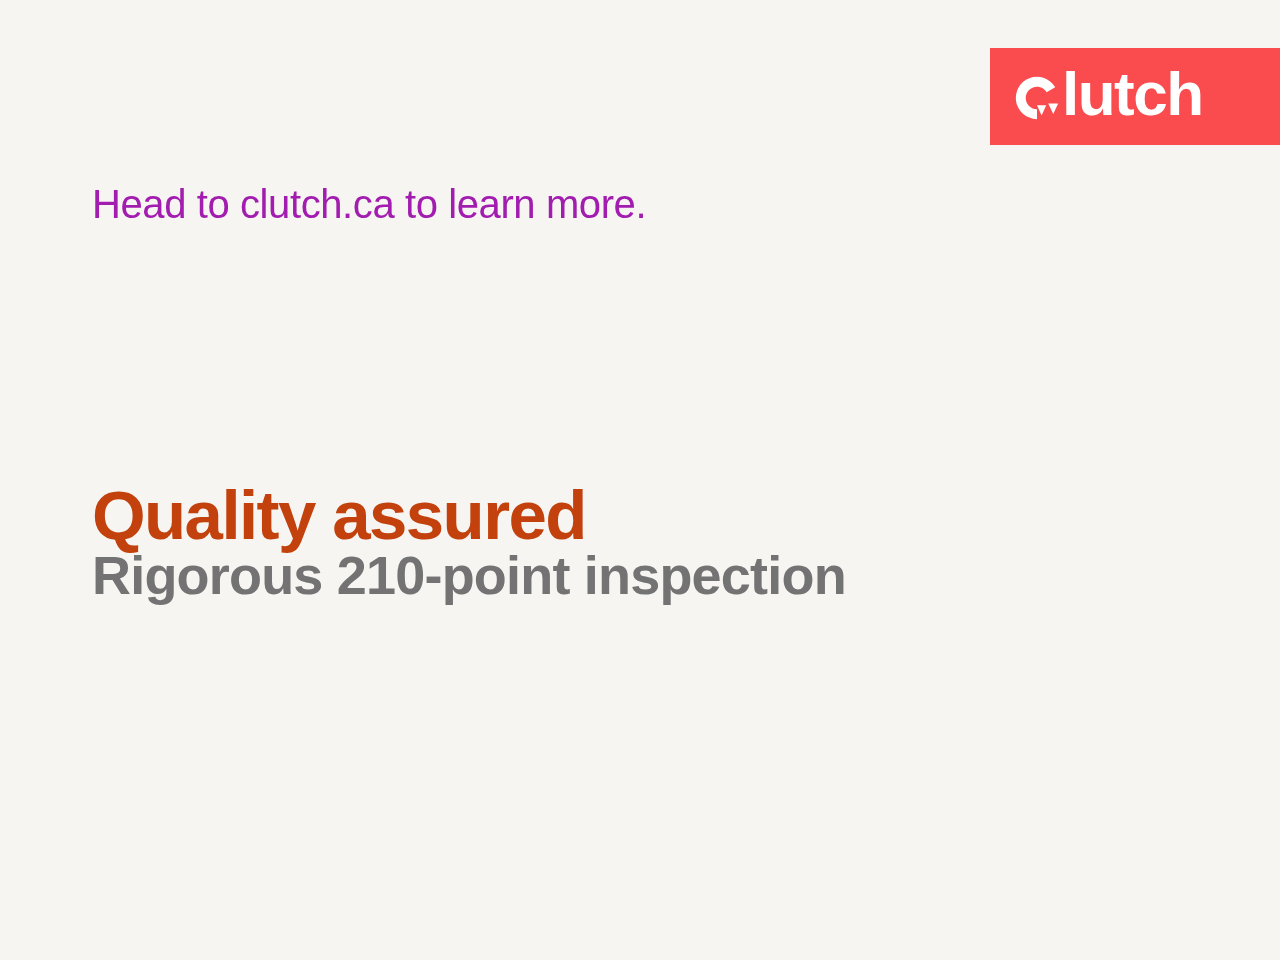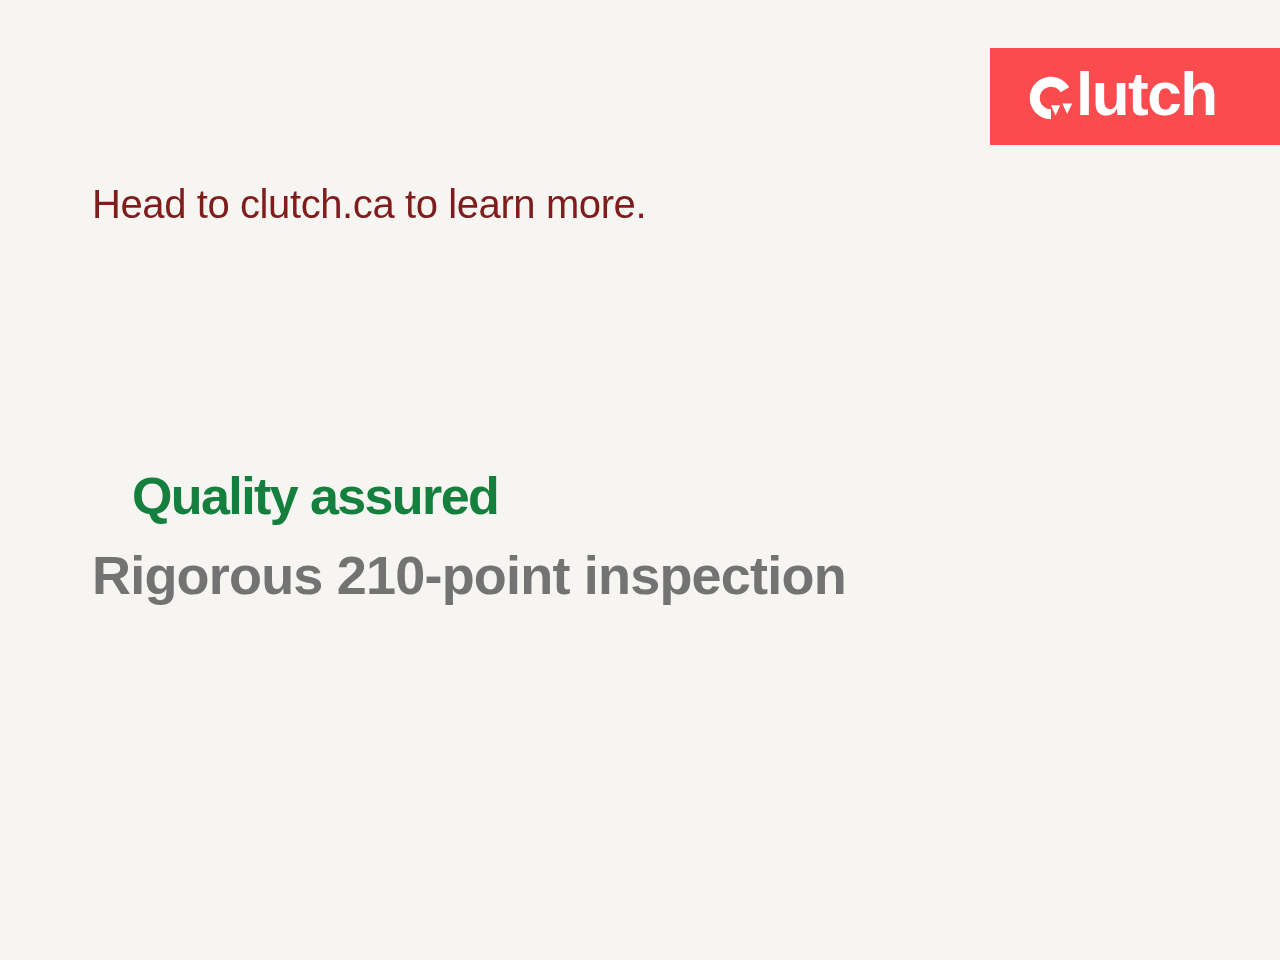--- a/index.html
+++ b/index.html
@@ -26,21 +26,21 @@
   .brand-block {
     position: absolute;
     left: 990px;
     top: 48px;
     width: 290px;
     height: 97px;
     background: #fa4b4f;
     display: flex;
     align-items: center;
     justify-content: flex-start;
-    padding-left: 38px;
+    padding-left: 24px;
     box-sizing: border-box;
     overflow: hidden;
   }
 
   .brand-lockup {
     display: flex;
     align-items: center;
     height: 100%;
   }
 
@@ -63,39 +63,38 @@
     line-height: 1;
     position: relative;
     top: -3px;
   }
 
   
   .tagline {
     position: absolute;
     left: 92px;
     top: 180px;
-    color: #7f1d1d;
+    color: #a21caf;
     font-size: 40px;
     font-weight: 400;
     letter-spacing: -0.4px;
     line-height: 1.2;
     white-space: nowrap;
   }
 
   .headline {
     position: absolute;
     left: 92px;
     top: 434px;
-    color: #15803d;
-    font-size: 52px;
+    color: #c2410c;
+    font-size: 69px;
     font-weight: 700;
     letter-spacing: -1.6px;
     line-height: 1.05;
     white-space: nowrap;
-    margin-left: 40px;
   }
 
   .body-copy {
     position: absolute;
     left: 92px;
     top: 542px;
     color: #737373;
     font-size: 54px;
     font-weight: 700;
     letter-spacing: -0.8px;

